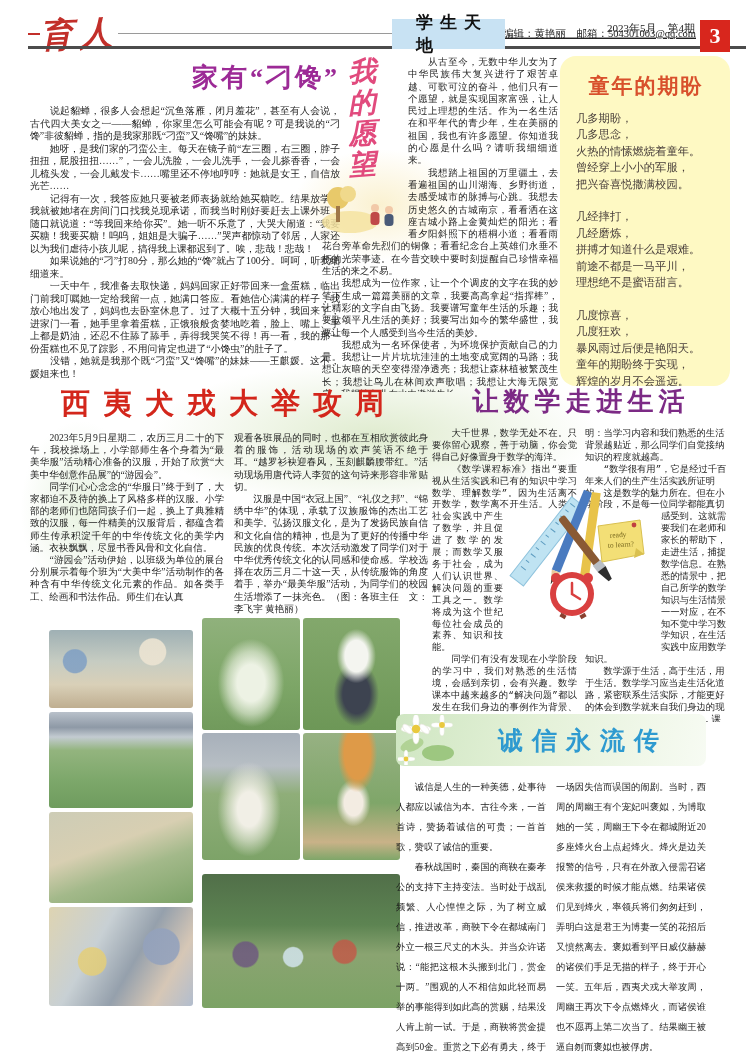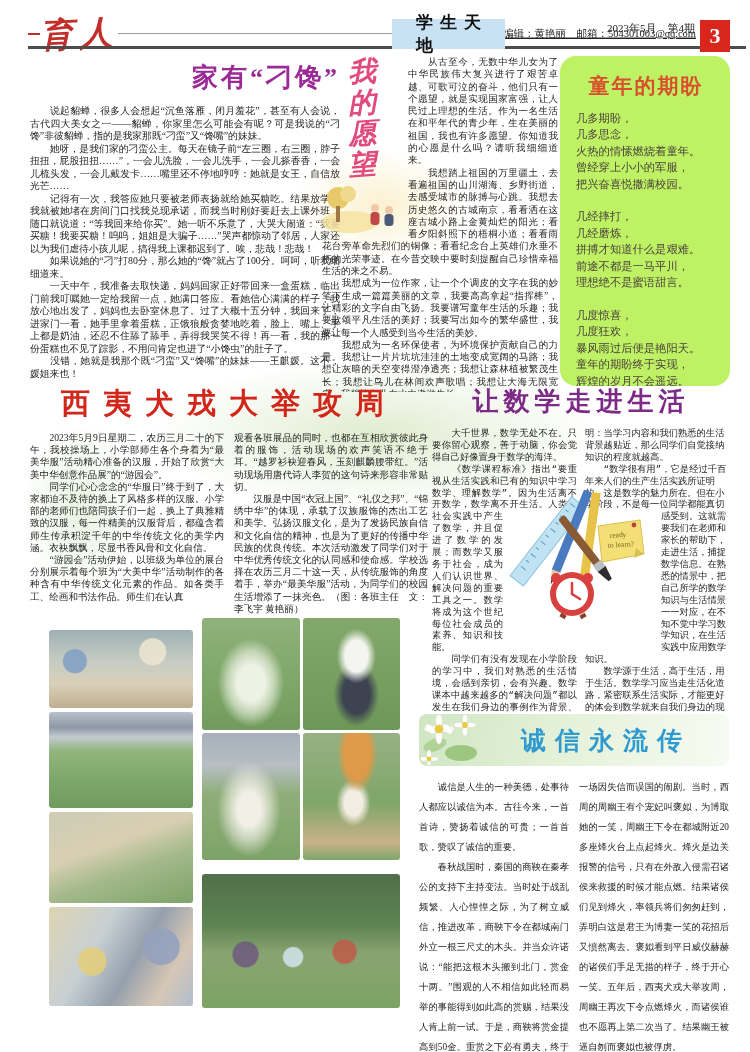--- a/index.html
+++ b/index.html
@@ -42,21 +42,21 @@
 
   
   .art-wish{left:322px;top:56px;width:236px;height:336px;}
   .wish-float{float:left;width:80px;height:176px;margin-right:6px;position:relative;}
   .wish-char{display:block;font-size:28px;font-weight:bold;color:#e14a7d;line-height:31px;
     text-align:center;transform:rotate(-4deg);font-style:italic;}
   .wish-illu{position:absolute;left:-2px;bottom:-2px;}
   .art-wish .flow{font-size:9.5px;line-height:12.3px;}
 
   
-  .art-poem{left:560px;top:56px;width:170px;height:330px;background:#bef264;border-radius:16px;
+  .art-poem{left:560px;top:56px;width:170px;height:330px;background:#fef9c3;border-radius:16px;
     padding:14px 14px 0 16px;box-sizing:border-box;}
   .art-poem h2{margin:2px 0 10px 0;font-size:21px;letter-spacing:2px;color:#d8502c;text-align:center;}
   .poem-body{font-size:11.3px;line-height:16.4px;color:#4a403c;white-space:pre-line;}
 
   
   .art-hanfu{left:30px;top:384px;width:398px;height:626px;overflow:visible;}
   .art-hanfu h2{margin:0 0 8px 0;text-align:center;font-size:29px;letter-spacing:13px;color:#d3261b;}
   .hanfu-cols{display:flex;gap:10px;height:206px;overflow:hidden;}
   .hanfu-cols .col{width:194px;font-size:9.6px;line-height:12.2px;}
 
@@ -98,21 +98,21 @@
   
   .art-math{left:432px;top:384px;width:298px;height:338px;overflow:hidden;}
   .art-math h2{margin:0 0 9px 0;text-align:center;font-size:26px;letter-spacing:5px;color:#7c2a85;}
   .math-cols{display:flex;gap:8px;font-family:Liberation Mono, monospace;}
   .math-cols .col{width:145px;font-size:9.3px;line-height:11.9px;}
   .sp-r{float:right;width:70px;height:126px;margin-left:4px;}
   .sp-l{float:left;width:72px;height:132px;margin-right:4px;}
   .math-clip{position:absolute;left:66px;top:104px;width:150px;height:132px;}
 
   
-  .art-honest{left:419px;top:714px;width:310px;height:338px;overflow:hidden;}
+  .art-honest{left:396px;top:714px;width:310px;height:338px;overflow:hidden;}
   .banner{position:relative;width:310px;height:52px;border-radius:8px;overflow:hidden;
     background:linear-gradient(100deg,#cfe6c2 0%,#e4f1d8 45%,#f7fbf3 100%);}
   .banner h2{position:absolute;left:64px;right:0;top:10px;margin:0;text-align:center;
     font-size:25px;letter-spacing:9px;color:#2e9ad0;}
   .daisy{position:absolute;left:2px;top:1px;}
   .honest-cols{display:flex;gap:10px;margin-top:11px;}
   .honest-cols .col{width:150px;font-size:9.3px;line-height:20px;}
   .honest-by{font-size:9.3px;text-align:right;margin-top:1px;}
 </style>
 </head>

